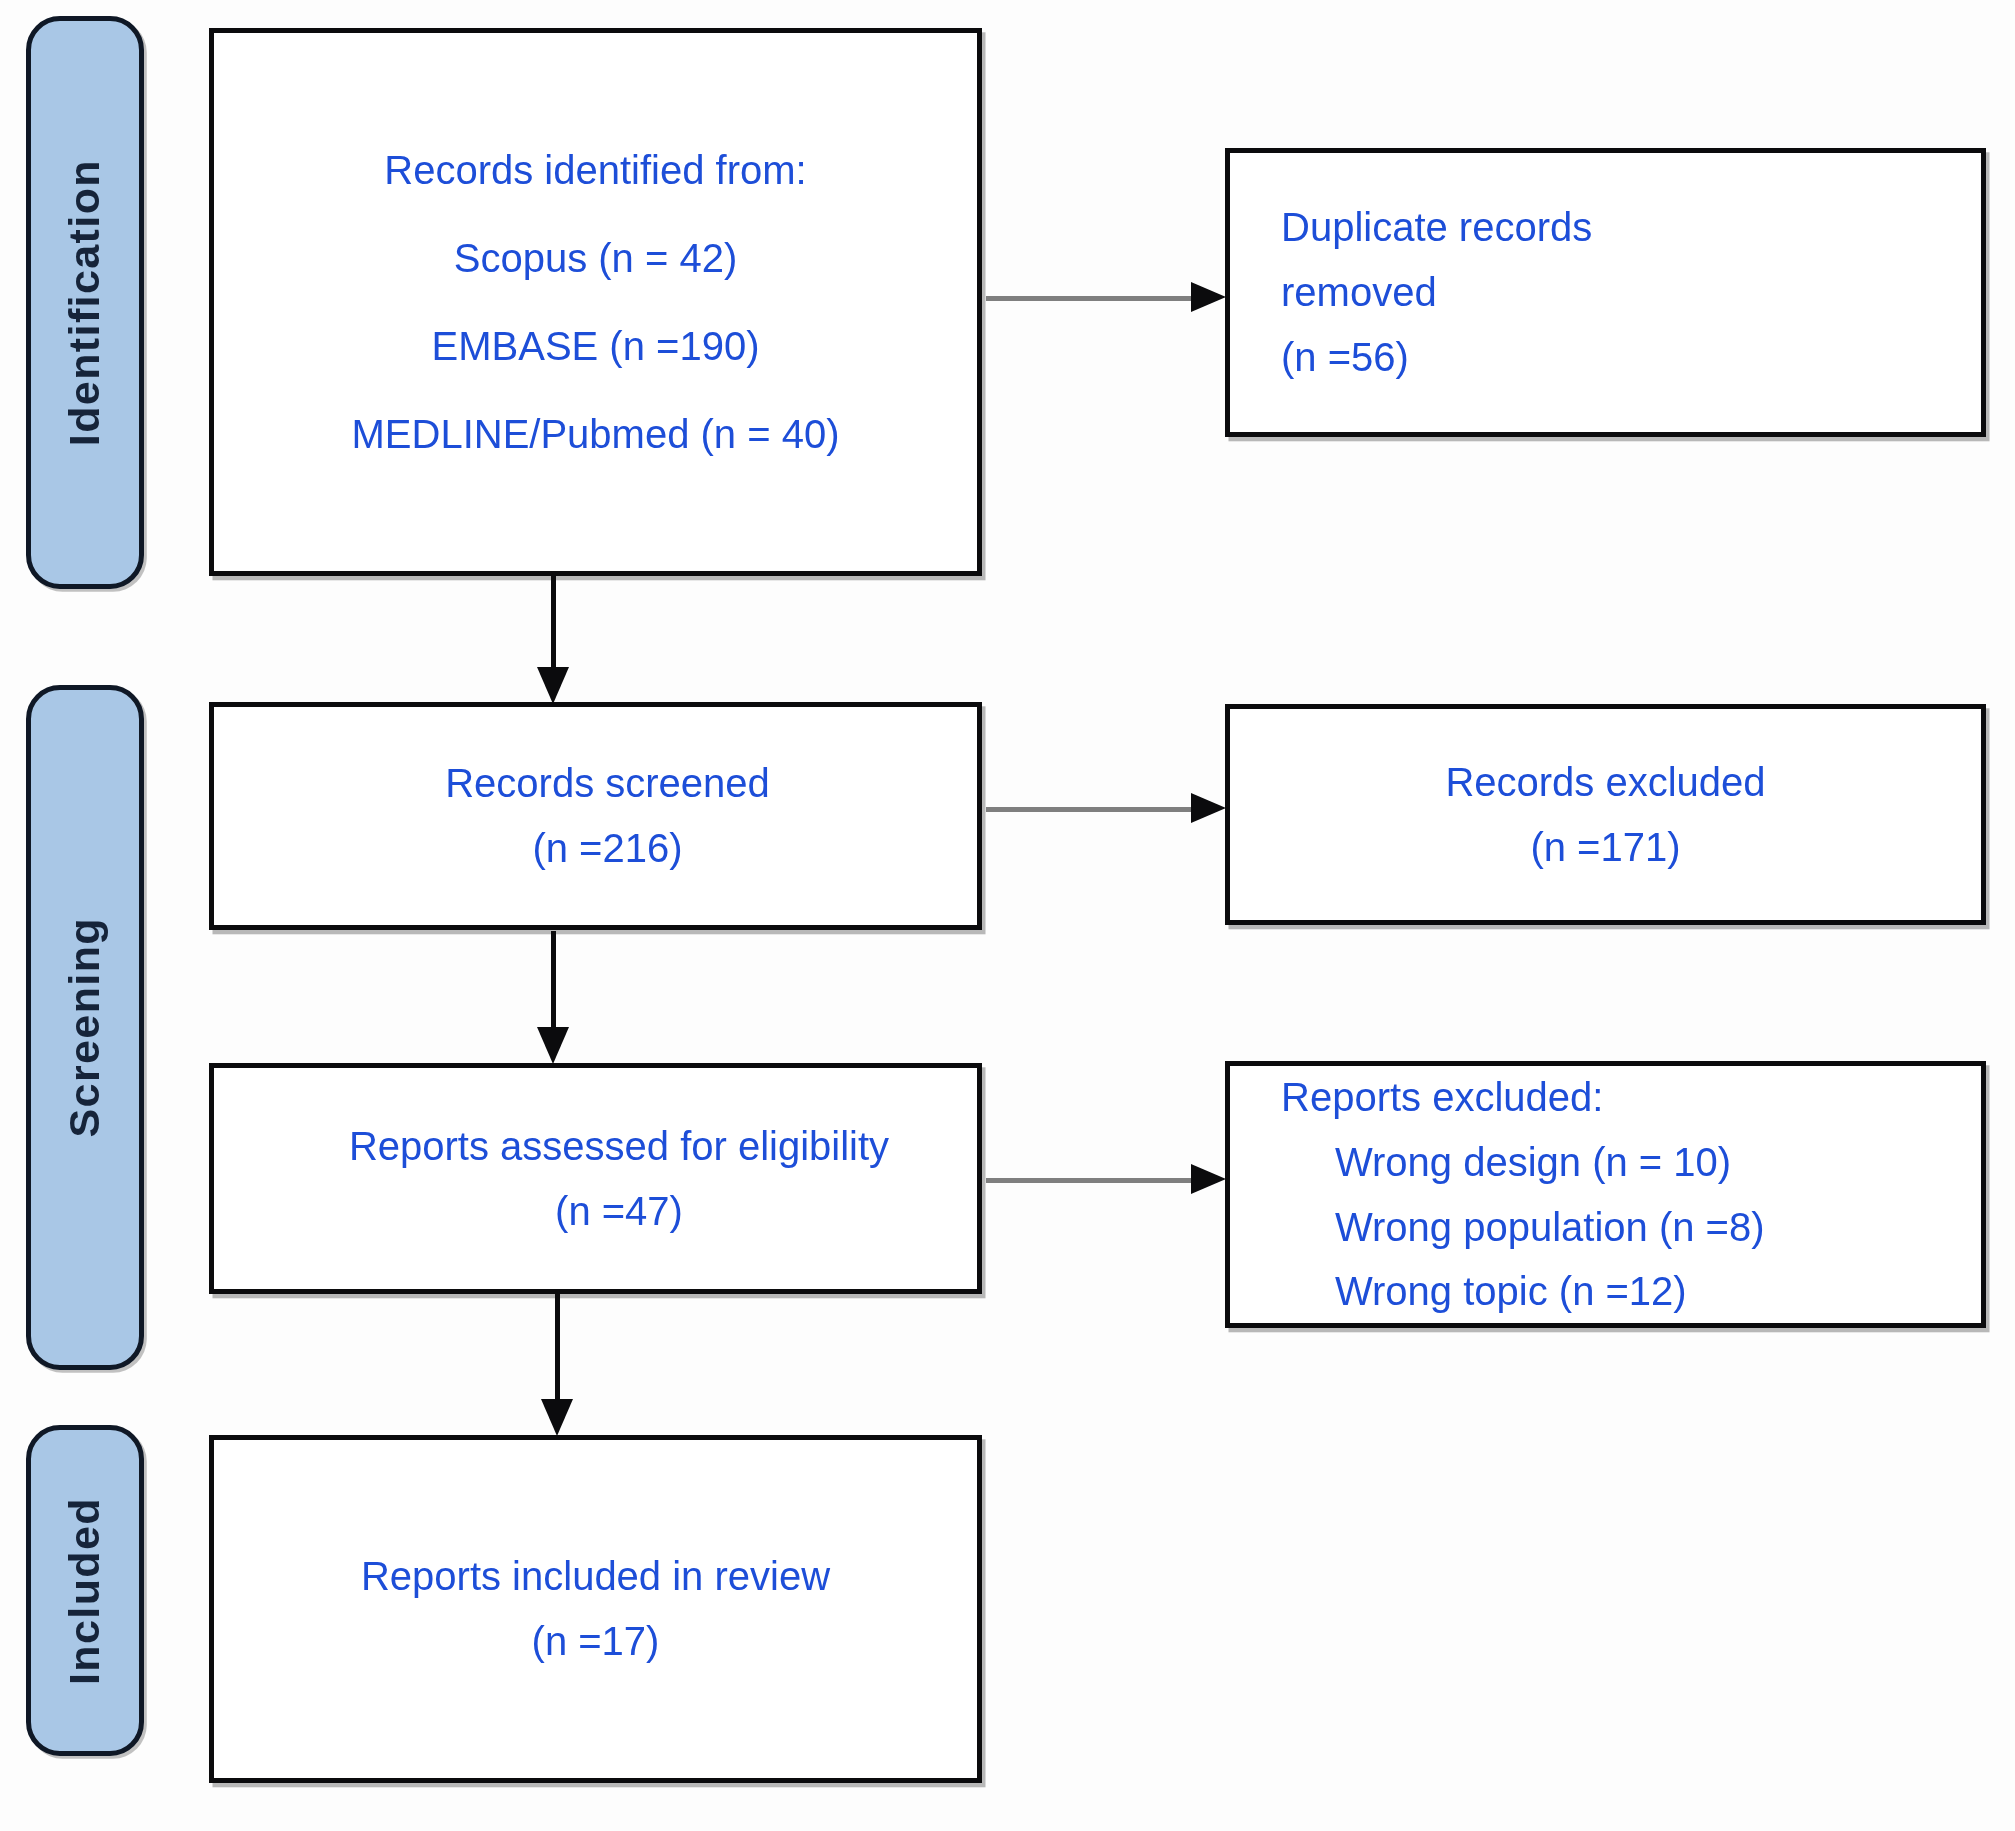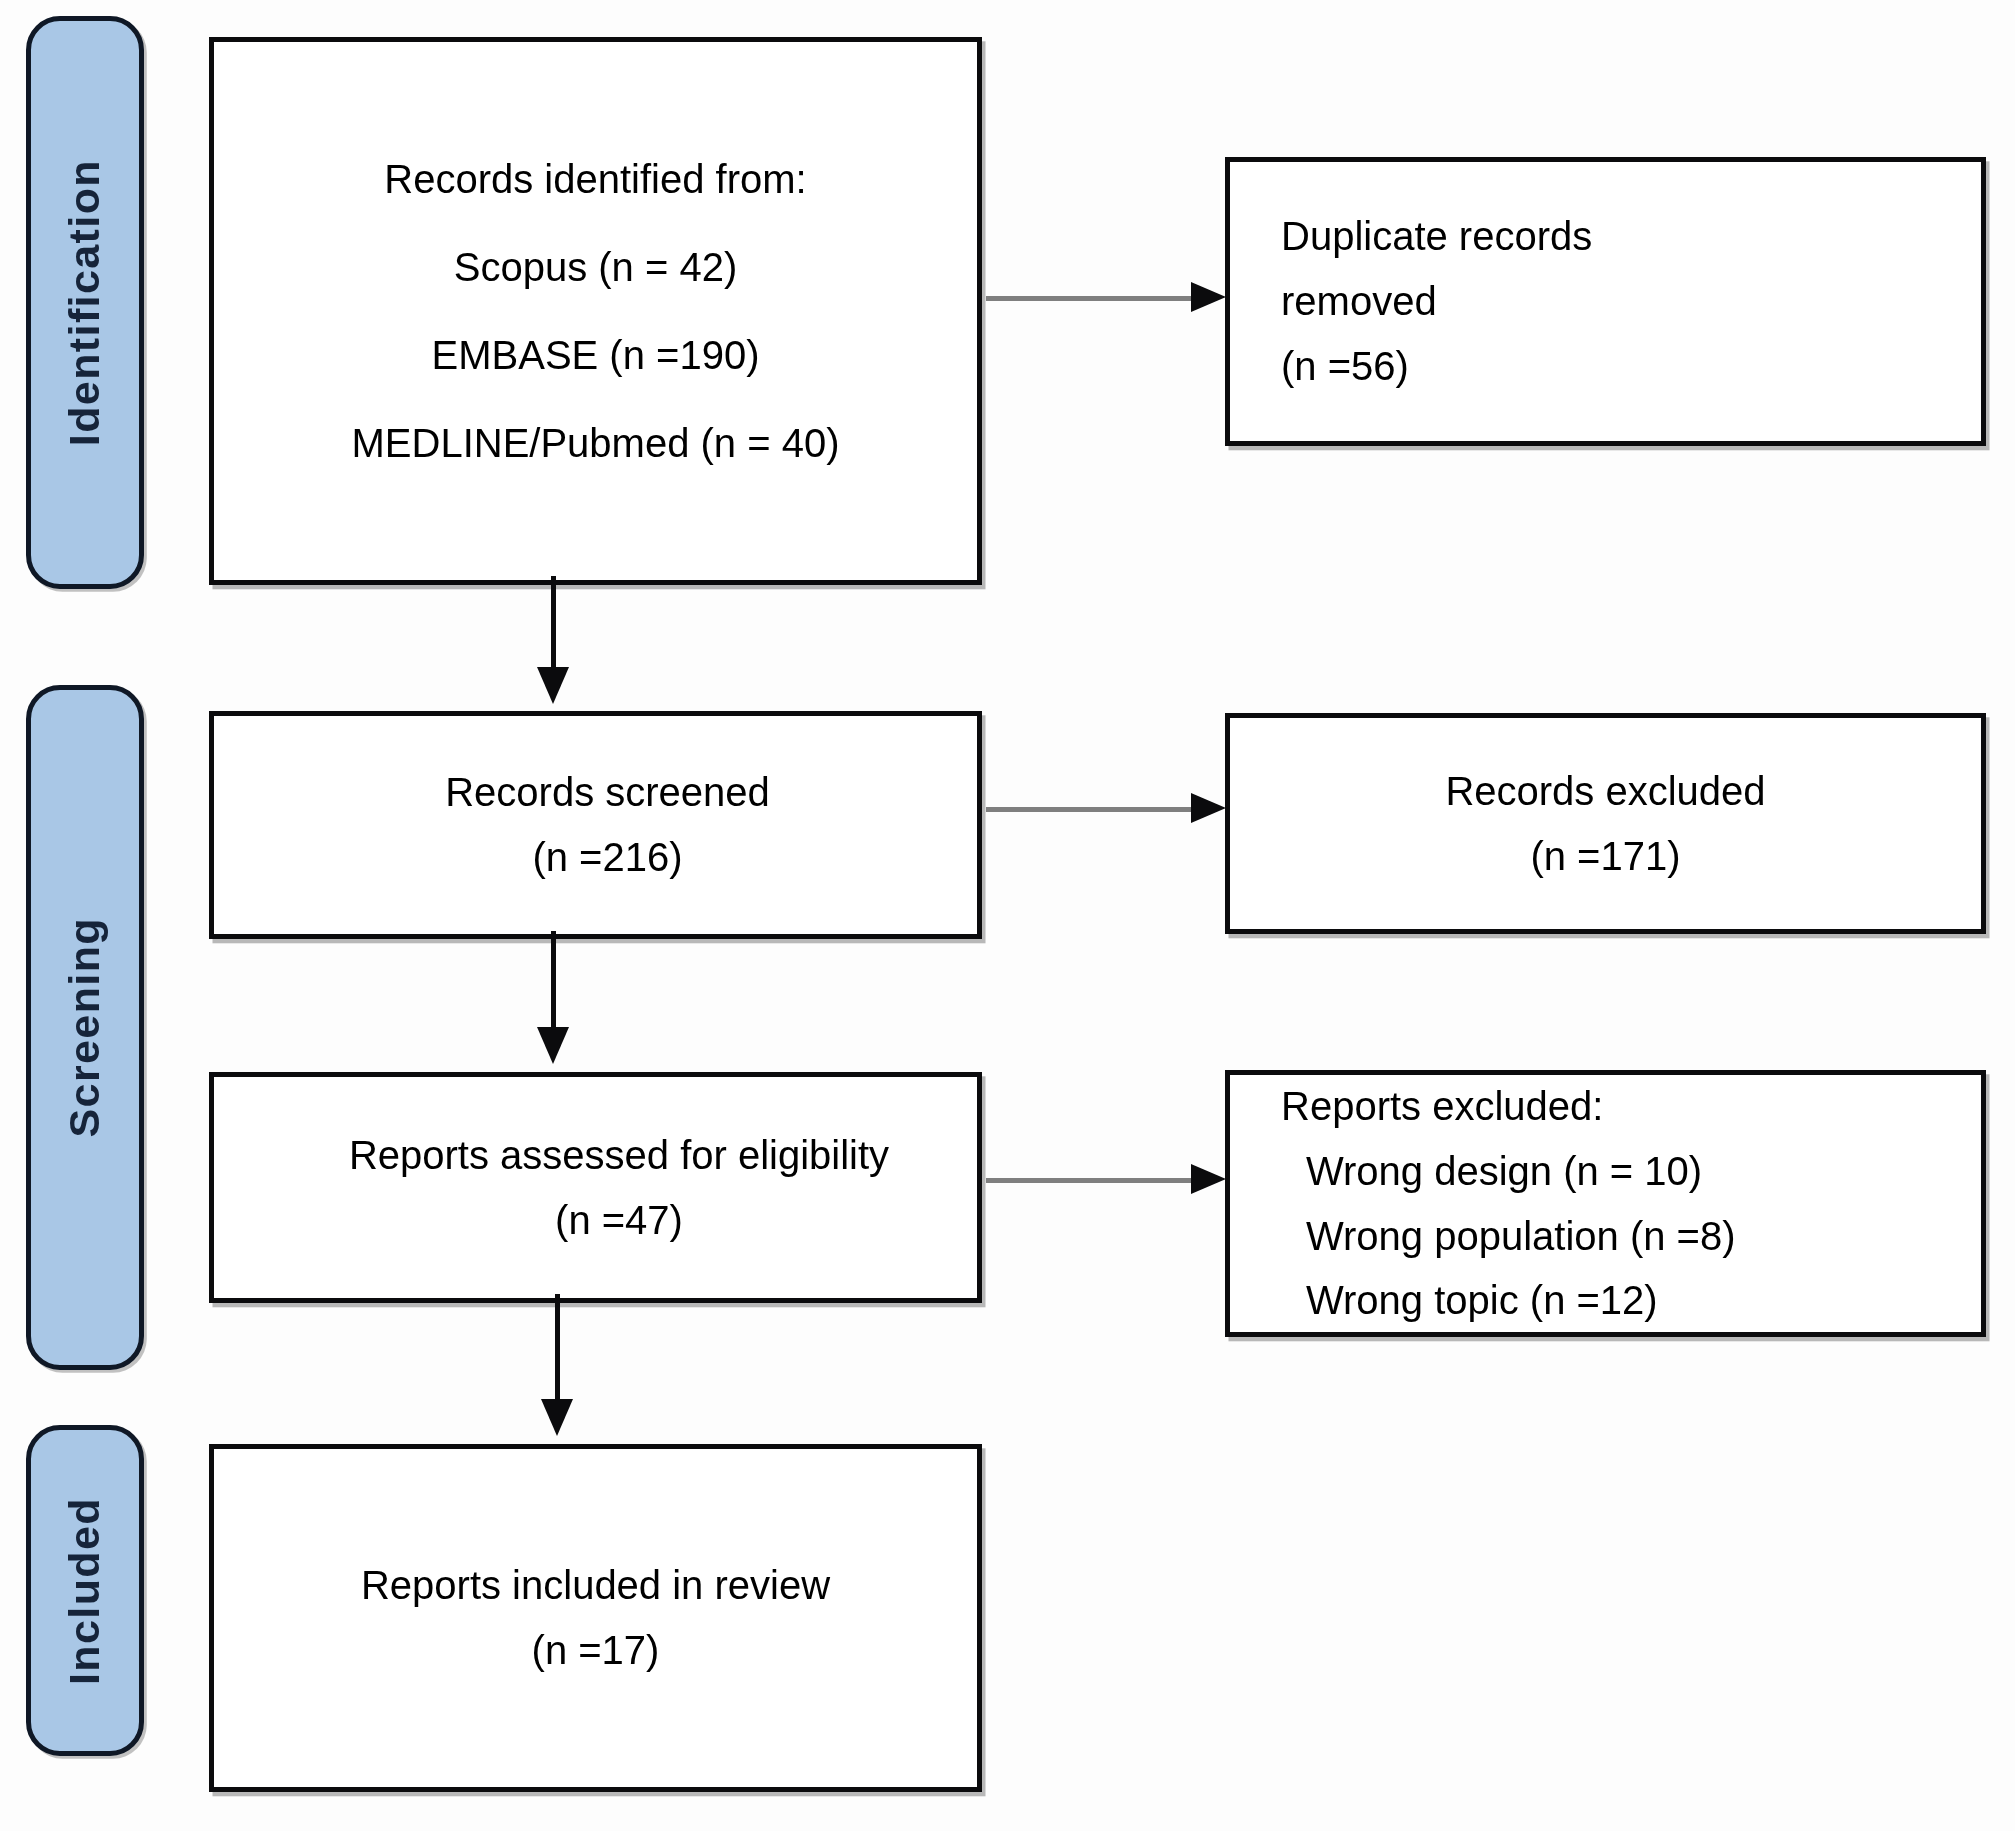--- a/index.html
+++ b/index.html
@@ -46,29 +46,28 @@
   
   .box {
     position: absolute;
     background: #ffffff;
     border: 5.7px solid #0b0b0d;
     box-shadow: 3.5px 4.3px 0 rgba(128,128,128,0.55);
     box-sizing: border-box;
     display: flex;
     flex-direction: column;
     justify-content: center;
-    color: #000000;
+    color: #1d4ed8;
     font-size: 40px;
     line-height: 1.62;
-    margin-top: 9px;
   }
   .box.center { text-align: center; align-items: center; }
   .box.left   { text-align: left;   align-items: flex-start; }
   .box .pad-left { padding-left: 51px; }
-  .box .indent   { padding-left: 76px; }
+  .box .indent   { padding-left: 105px; }
   #box-identified { left: 209px; top: 28px;   width: 773px; height: 548px; line-height: 2.2; }
   #box-duplicates { left: 1225px; top: 148px; width: 761px; height: 289px; justify-content: center; }
   #box-screened   { left: 209px;  top: 702px; width: 773px; height: 228px; padding-left: 24px; }
   #box-excluded-records { left: 1225px; top: 704px;  width: 761px; height: 221px; }
   #box-assessed   { left: 209px;  top: 1063px; width: 773px; height: 231px; padding-left: 47px; }
   #box-excluded-reports { left: 1225px; top: 1061px; width: 761px; height: 267px; }
   #box-included   { left: 209px;  top: 1435px; width: 773px; height: 348px; }
 
   
   .harrow { position: absolute; height: 31px; }

